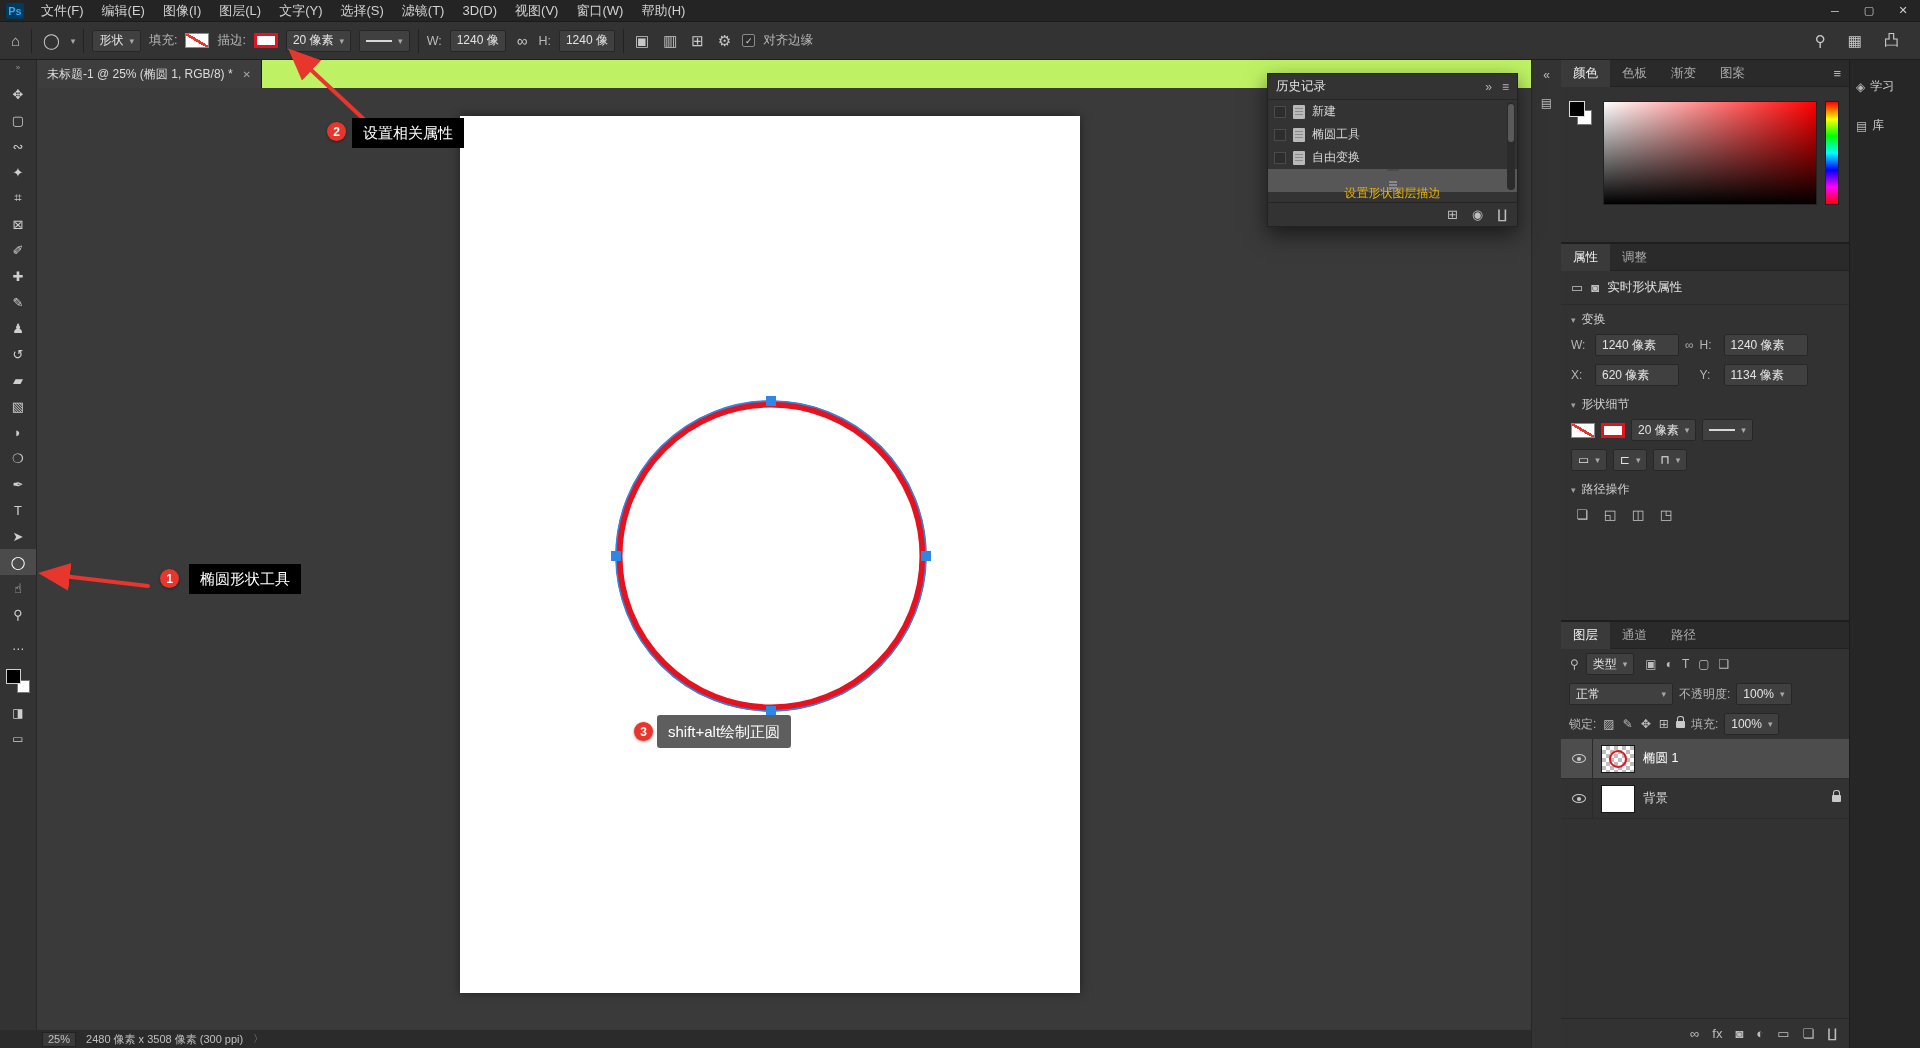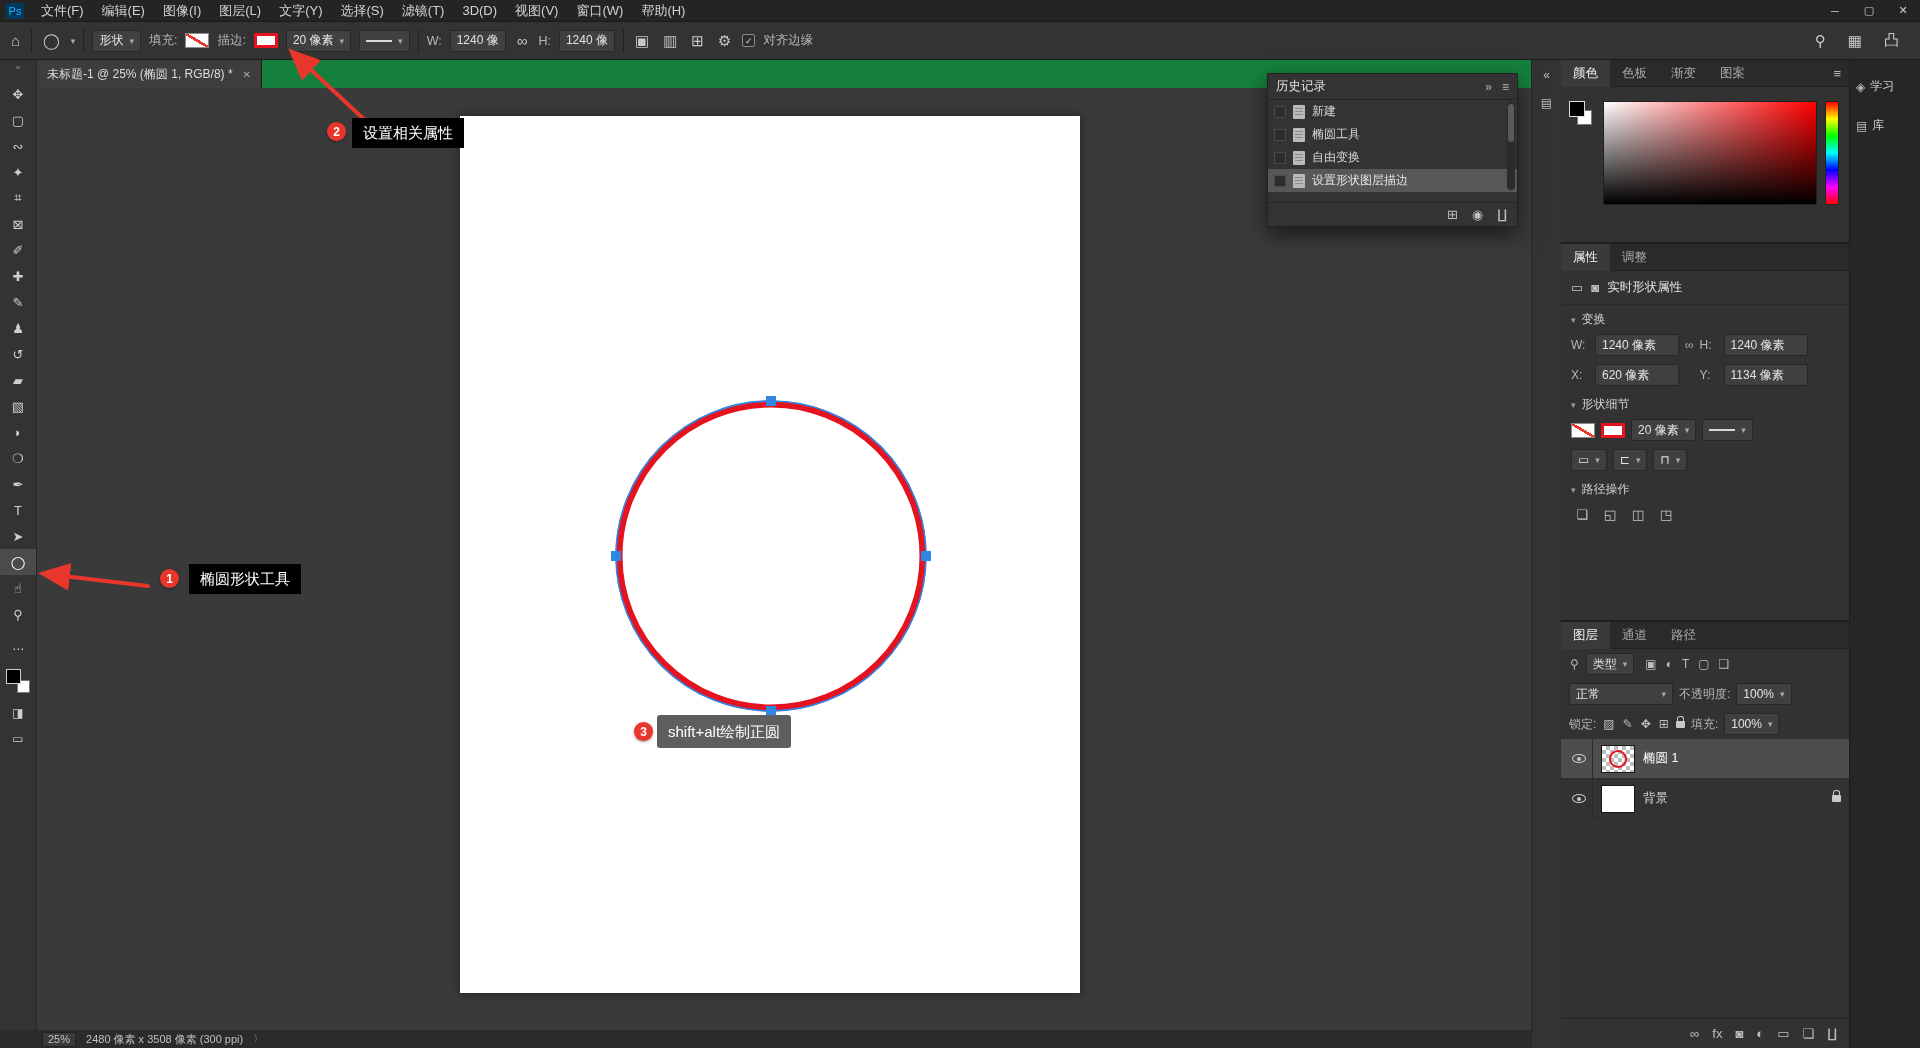--- a/index.html
+++ b/index.html
@@ -1,21 +1,21 @@
 <!DOCTYPE html>
 <html><head>
 <meta charset="utf-8">
 <style>
   *{margin:0;padding:0;box-sizing:border-box;}
   html,body{width:1920px;height:1048px;overflow:hidden;}
   body{background:#1e1e1e;font-family:"Liberation Sans","DejaVu Sans",sans-serif;color:#d6d6d6;font-size:13px;position:relative;}
 
   
   .menubar{position:absolute;left:0;top:0;width:1920px;height:22px;background:#242424;display:flex;align-items:center;border-bottom:1px solid #1a1a1a;z-index:10;}
-  .ps-logo{width:18px;height:16px;margin:0 8px 0 6px;background:#003a5c;color:#31a8ff;font-size:11px;font-weight:normal;display:flex;align-items:center;justify-content:center;border-radius:2px;}
+  .ps-logo{width:18px;height:16px;margin:0 8px 0 6px;background:#003a5c;color:#31a8ff;font-size:11px;font-weight:bold;display:flex;align-items:center;justify-content:center;border-radius:2px;}
   .menus{display:flex;height:100%;align-items:center;}
   .menu-item{padding:0 9px;font-size:13px;color:#d2d2d2;line-height:22px;cursor:default;}
   .win-controls{margin-left:auto;display:flex;height:100%;}
   .wc{width:34px;height:100%;display:flex;align-items:center;justify-content:center;font-size:11px;color:#cfcfcf;}
 
   
   .optionsbar{position:absolute;left:0;top:22px;width:1920px;height:38px;background:#333333;border-bottom:1px solid #1d1d1d;display:flex;align-items:center;gap:8px;padding:0 8px;z-index:10;}
   .ob-sep{width:1px;height:24px;background:#222;}
   .ob-icon{color:#c8c8c8;font-size:15px;padding:0 3px;}
   .ob-label{color:#b9b9b9;font-size:12.5px;}
@@ -33,21 +33,21 @@
   .tools{display:flex;flex-direction:column;width:100%;}
   .tool{width:100%;height:26px;display:flex;align-items:center;justify-content:center;color:#cfcfcf;font-size:13px;}
   .tool.active{background:#4b4b4b;color:#ffffff;}
   .tb-extra{display:flex;flex-direction:column;align-items:center;margin-top:12px;gap:6px;width:100%;}
   .tool.small{height:20px;font-size:12px;}
   .fgbg{position:relative;width:24px;height:24px;margin:4px 0;}
   .bgsq{position:absolute;right:0;bottom:0;width:13px;height:13px;background:#ffffff;border:1px solid #777;}
   .fgsq{position:absolute;left:0;top:0;width:15px;height:15px;background:#000000;border:1px solid #cfcfcf;}
 
   
-  .tabbar{position:absolute;left:37px;top:60px;width:1494px;height:28px;background:#15803d;display:flex;align-items:flex-end;z-index:4;}
+  .tabbar{position:absolute;left:37px;top:60px;width:1494px;height:28px;background:#bef264;display:flex;align-items:flex-end;z-index:4;}
   .doc-tab{height:28px;background:#3d3d3d;display:flex;align-items:center;gap:10px;padding:0 10px;font-size:12px;color:#dcdcdc;border-right:1px solid #1d1d1d;}
   .tab-close{color:#a8a8a8;font-size:10px;}
   .canvas{position:absolute;left:37px;top:88px;width:1494px;height:942px;background:#3a3a3a;z-index:1;}
   .artboard{position:absolute;left:423px;top:28px;width:620px;height:877px;background:#ffffff;box-shadow:0 0 10px rgba(0,0,0,0.45);}
   .shape-svg{position:absolute;left:0;top:0;}
   .statusbar{position:absolute;left:0;top:1030px;width:1531px;height:18px;background:#2b2b2b;display:flex;align-items:center;gap:10px;padding-left:42px;font-size:11px;color:#c0c0c0;z-index:6;}
   .zoom-field{background:#3a3a3a;border:1px solid #222;padding:0 5px;height:15px;display:inline-flex;align-items:center;}
   .status-chevron{color:#9a9a9a;font-size:10px;}
 
   
@@ -104,21 +104,21 @@
   .row-lock{margin-left:auto;}
   .layers-bottom{position:absolute;left:0;bottom:0;width:100%;height:30px;border-top:1px solid #262626;display:flex;align-items:center;justify-content:flex-end;gap:13px;padding:0 12px;}
   .lb-icon{color:#bdbdbd;font-size:13px;font-style:normal;}
 
   
   .history-panel{position:absolute;left:1267px;top:73px;width:251px;height:154px;background:#333333;border:1px solid #222;box-shadow:0 8px 20px rgba(0,0,0,0.55);z-index:20;}
   .hp-title{display:flex;align-items:center;height:26px;padding:12px 8px;border-bottom:1px solid #262626;font-size:12.5px;color:#e0e0e0;gap:8px;}
   .hp-title .sp{margin-left:auto;display:flex;gap:10px;color:#b5b5b5;font-size:12px;}
   .hp-rows{position:relative;}
   .h-row{display:flex;align-items:center;height:23px;gap:7px;padding:0 6px;font-size:12px;color:#d5d5d5;}
-  .h-row.selected{background:#575757;color:#e5e5e5;}
+  .h-row.selected{background:#575757;color:#eab308;flex-direction:column;}
   .h-check{width:12px;height:12px;border:1px solid #4a4a4a;background:#2d2d2d;}
   .h-doc{width:12px;height:14px;background:#b9b9b9;border-radius:1px;position:relative;}
   .h-doc::after{content:"";position:absolute;left:2px;top:3px;width:8px;height:1.5px;background:#8a8a8a;box-shadow:0 3px 0 #8a8a8a,0 6px 0 #8a8a8a;}
   .hp-scroll{position:absolute;right:2px;top:2px;width:8px;height:88px;background:#2b2b2b;border-radius:4px;}
   .hp-thumb{position:absolute;left:1px;top:2px;width:6px;height:38px;background:#5a5a5a;border-radius:3px;}
   .hp-bottom{position:absolute;left:0;bottom:0;width:100%;height:24px;border-top:1px solid #262626;display:flex;align-items:center;justify-content:flex-end;gap:14px;padding:0 10px;}
 
   
   .annot-svg{position:absolute;left:0;top:0;z-index:30;pointer-events:none;}
   .badge{position:absolute;width:19px;height:19px;border-radius:50%;background:#e8362c;color:#fff;font-size:12px;font-weight:bold;display:flex;align-items:center;justify-content:center;z-index:32;box-shadow:0 1px 3px rgba(0,0,0,.4);}

